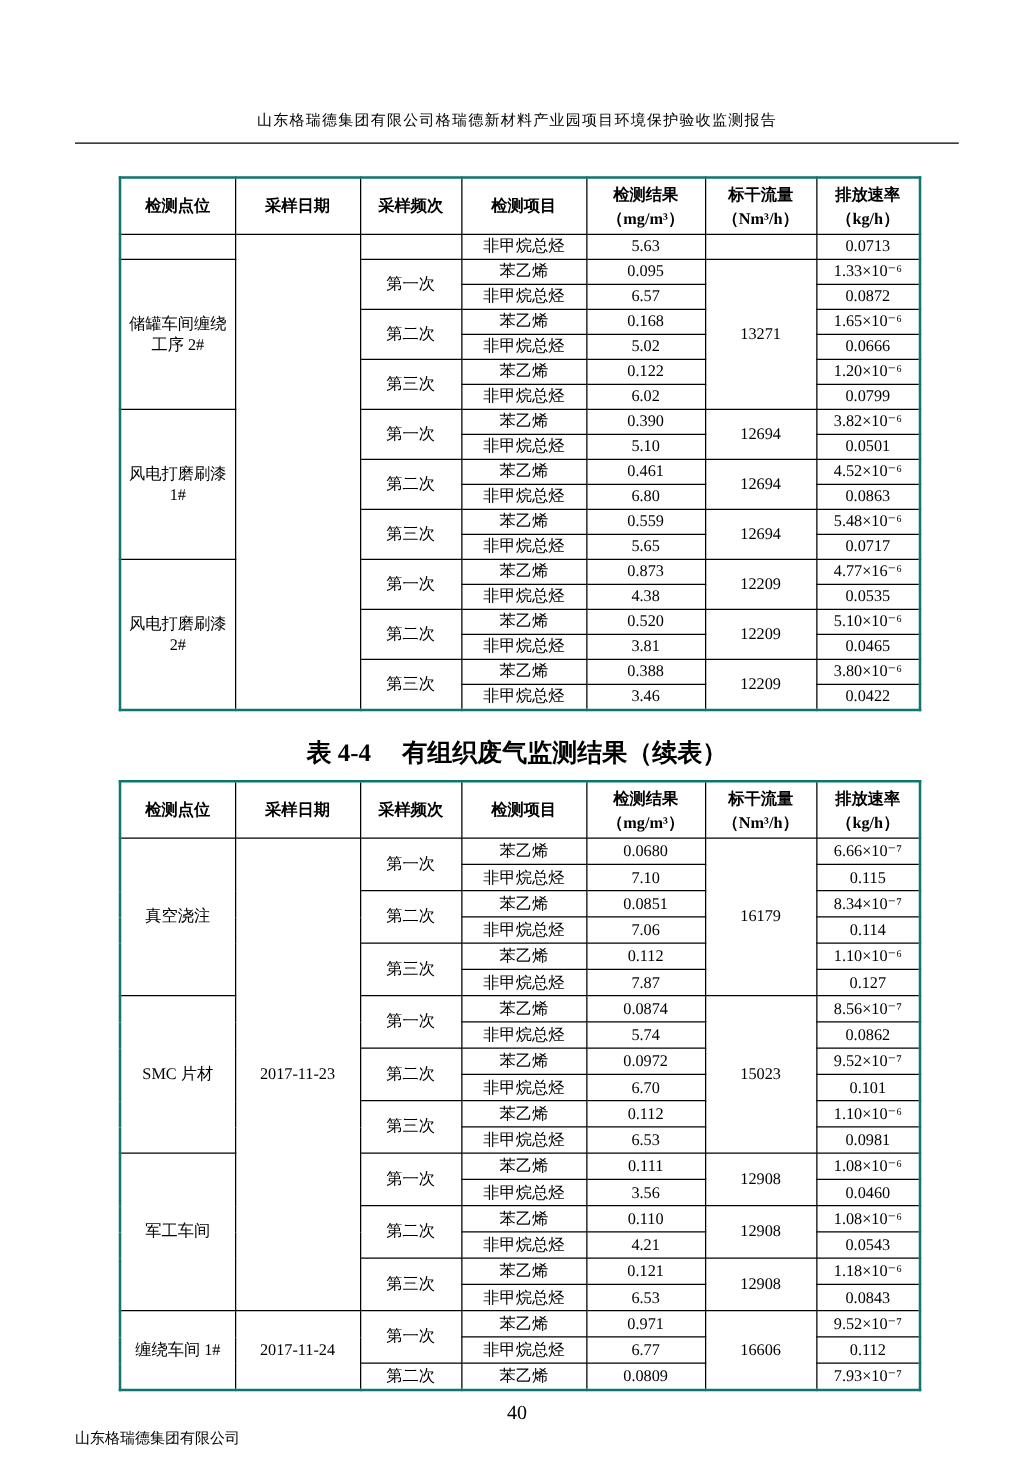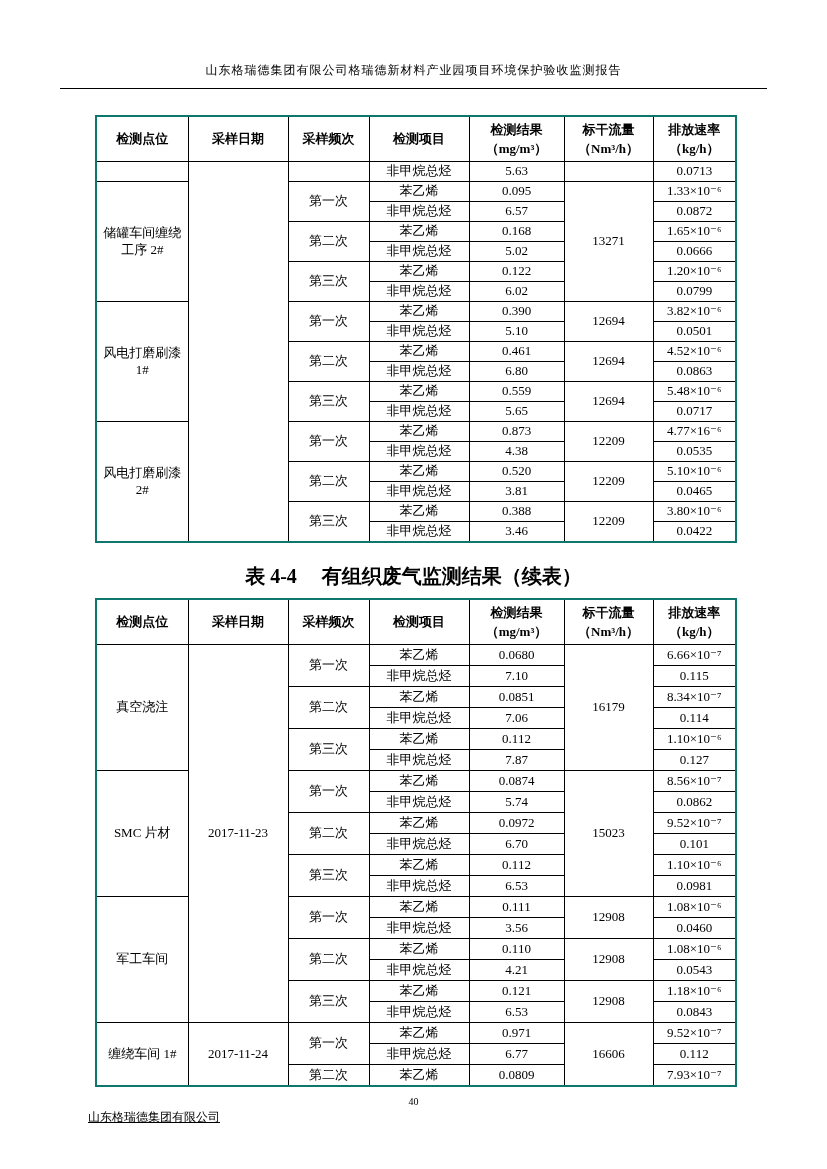--- a/index.html
+++ b/index.html
@@ -1,21 +1,21 @@
 <!DOCTYPE html>
 <html><head>
 <meta charset="utf-8">
 <style>
   html,body{margin:0;padding:0;background:#ffffff;}
   body{
     width:827px;height:1169px;
     font-family:"Liberation Serif","DejaVu Serif",serif;
     color:#000;position:relative;overflow:hidden;
   }
-  .page{box-sizing:border-box;width:827px;height:1169px;padding:62px 60px 0 60px;}
+  .page{box-sizing:border-box;width:827px;height:1169px;padding:88px 60px 0 60px;}
   .doc-header{
     text-align:center;font-size:12px;letter-spacing:1px;
     padding-bottom:9px;border-bottom:1.5px solid #000;
   }
   .tbl-wrap{margin-left:35px;}
   table{
     border-collapse:collapse;table-layout:fixed;width:640px;
     border:2px solid #0f766e;
   }
   th,td{
@@ -28,22 +28,22 @@
   }
   thead th{border-bottom:1.5px solid #000;}
   td{font-size:13px;line-height:1.25;}
   .t1 td{height:19px;}
   .t2 td{height:20px;}
   .tbl-title{
     text-align:center;font-weight:bold;font-size:20px;
     margin:20px 0 8px 0;
   }
   .t1-wrap{margin-top:26px;}
-  .page-number{text-align:center;font-size:10px;margin-top:9px;}
-  .footer-company{font-size:12px;margin-top:2px;margin-left:28px;text-decoration:underline;}
+  .page-number{text-align:center;font-size:16px;margin-top:9px;}
+  .footer-company{font-size:12px;margin-top:2px;}
 </style>
 </head>
 <body>
 
 <div class="page">
 
   <div class="doc-header">山东格瑞德集团有限公司格瑞德新材料产业园项目环境保护验收监测报告</div>
 
   <div class="tbl-wrap t1-wrap">
     <table class="t1">

